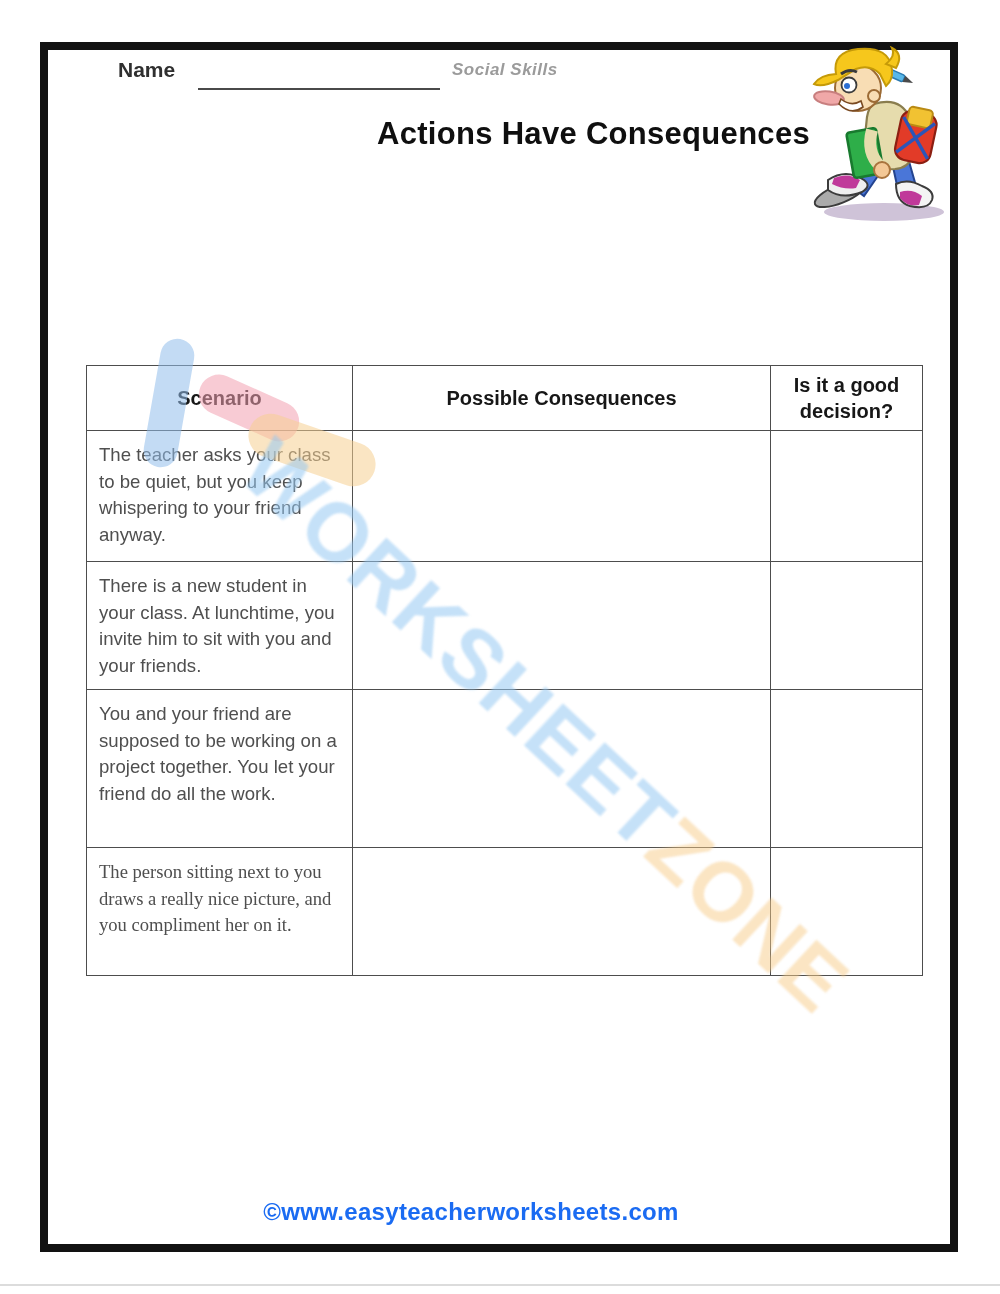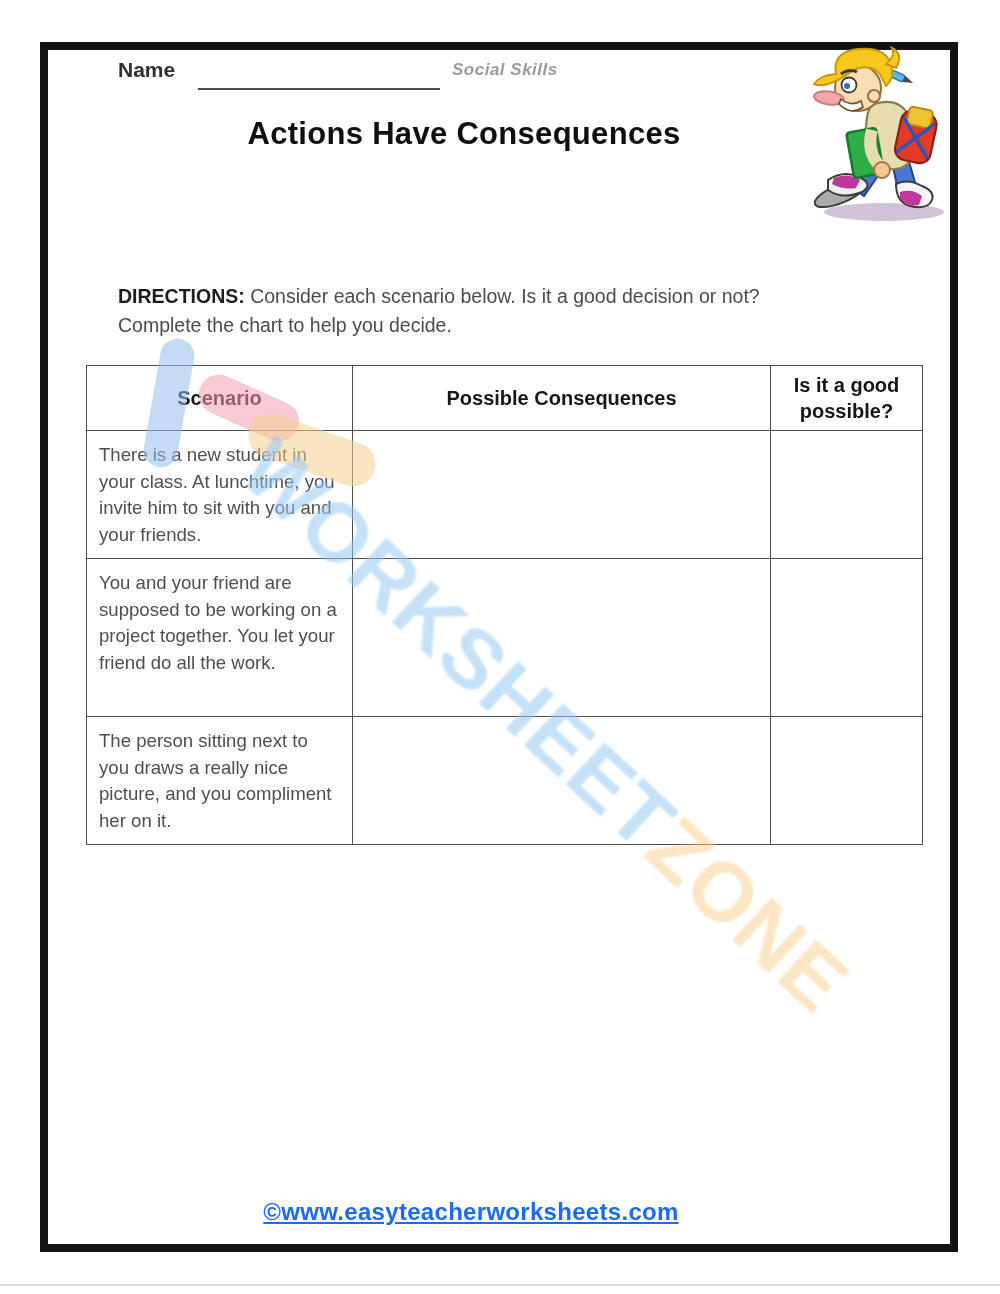--- a/index.html
+++ b/index.html
@@ -10,21 +10,21 @@
   }
   .frame{
     position:absolute;left:40px;top:42px;width:902px;height:1194px;
     border:8px solid #121212;background:#ffffff;z-index:1;
   }
   
   .name-label{position:absolute;left:118px;top:58px;font-size:21px;font-weight:600;color:#2f2f2f;z-index:2;}
   .name-line{position:absolute;left:198px;top:64px;width:242px;height:24px;border-bottom:2px solid #4a4a4a;z-index:2;}
   .subject-label{position:absolute;left:452px;top:60px;font-size:17px;font-weight:700;font-style:italic;color:#9b9b9b;letter-spacing:.5px;z-index:2;text-align:right;}
   
-  .title{position:absolute;left:118px;top:116px;width:692px;text-align:center;
+  .title{position:absolute;left:118px;top:116px;width:692px;text-align:right;
     font-size:31px;font-weight:800;color:#0f0f0f;letter-spacing:.3px;z-index:2;}
   .intro{position:absolute;left:118px;top:166px;width:706px;font-size:19.5px;line-height:29px;color:#4b4b4b;z-index:2;}
   .directions{position:absolute;left:118px;top:282px;width:706px;font-size:19.5px;line-height:29px;color:#4b4b4b;z-index:2;}
   .directions b{color:#1c1c1c;font-weight:800;}
   
   table.sheet{
     position:absolute;left:86px;top:365px;border-collapse:collapse;z-index:2;
     table-layout:fixed;background:transparent;
   }
   table.sheet td,table.sheet th{
@@ -32,24 +32,24 @@
   }
   table.sheet th{
     font-size:20px;font-weight:800;color:#171717;text-align:center;vertical-align:middle;
     padding:4px 6px;line-height:26px;
   }
   table.sheet td.scenario{
     font-size:18.6px;line-height:26.5px;color:#4f4f4f;padding:11px 10px 4px 12px;
   }
   .col-a{width:266px;} .col-b{width:418px;} .col-c{width:152px;}
   tr.hdr{height:65px;}
-  tr.r0{height:131px;} tr.r1{height:128px;margin-left:44px;} tr.r2{height:158px;} tr.r3{height:155px;} tr.r4{height:128px;}
+  tr.r0{height:131px;} tr.r1{height:128px;margin-left:44px;} tr.r2{height:158px;} tr.r3{height:155px;} tr.r4{height:128px;font-family:Liberation Serif, serif;}
   
   .footer{position:absolute;left:118px;top:1198px;width:706px;text-align:center;
-    font-size:24px;font-weight:800;color:#1a6bf2;letter-spacing:.3px;z-index:2;text-decoration:underline;}
+    font-size:24px;font-weight:800;color:#1a6bf2;letter-spacing:.3px;z-index:2;}
   .bottom-rule{position:absolute;left:0;top:1284px;width:1000px;height:2px;background:#dcdcdc;z-index:0;}
   
   .wm{position:absolute;pointer-events:none;}
   .brush{border-radius:22px;z-index:4;}
   .brush-blue{left:152px;top:338px;width:34px;height:130px;background:rgba(146,190,235,.55);transform:rotate(10deg);}
   .brush-pink{left:196px;top:388px;width:106px;height:40px;background:rgba(242,160,176,.55);transform:rotate(24deg);}
   .brush-yellow{left:246px;top:428px;width:132px;height:44px;background:rgba(245,208,146,.55);transform:rotate(19deg);}
   .wm-text{
     left:288px;top:420px;transform:rotate(43deg);transform-origin:0 0;
     font-size:84px;font-weight:800;letter-spacing:1px;white-space:nowrap;
@@ -114,36 +114,37 @@
     <circle cx="51" cy="41" r="7.5" fill="#ffffff" stroke="#3c3c3c" stroke-width="1.8"></circle>
     <circle cx="49" cy="42" r="3" fill="#2b6fd4"></circle>
     <path d="M43 30 q8 -6 16 -2" stroke="#3a3a3a" stroke-width="3" fill="none"></path>
 
     <path d="M41 60 q12 12 24 3 l-2 -6 q-10 6 -20 -2 z" fill="#ffffff" stroke="#7a4a22" stroke-width="1.6"></path>
   </svg>
 
   <div class="title">Actions Have Consequences</div>
 
 
-  <div class="directions">
-    <b>DIRECTIONS:</b>
-    <span>Consider each scenario below. Is it a good decision or not? Complete the chart to help you decide.</span>
-  </div>
 
   <table class="sheet">
     <colgroup>
         <col class="col-a">
         <col class="col-b">
         <col class="col-c">
       </colgroup>
     <tbody>
         <tr class="hdr">
       <th>Scenario</th>
       <th>Possible Consequences</th>
-      <th>Is it a good possible?</th>
+      <th>Is it a good decision?</th>
+    </tr>
+    <tr class="r0">
+      <td class="scenario">The teacher asks your class to be quiet, but you keep whispering to your friend anyway.</td>
+      <td></td>
+      <td></td>
     </tr>
     <tr class="r1">
       <td class="scenario">There is a new student in your class. At lunchtime, you invite him to sit with you and your friends.</td>
       <td></td>
       <td></td>
     </tr>
     <tr class="r2">
       <td class="scenario">You and your friend are supposed to be working on a project together. You let your friend do all the work.</td>
       <td></td>
       <td></td>

